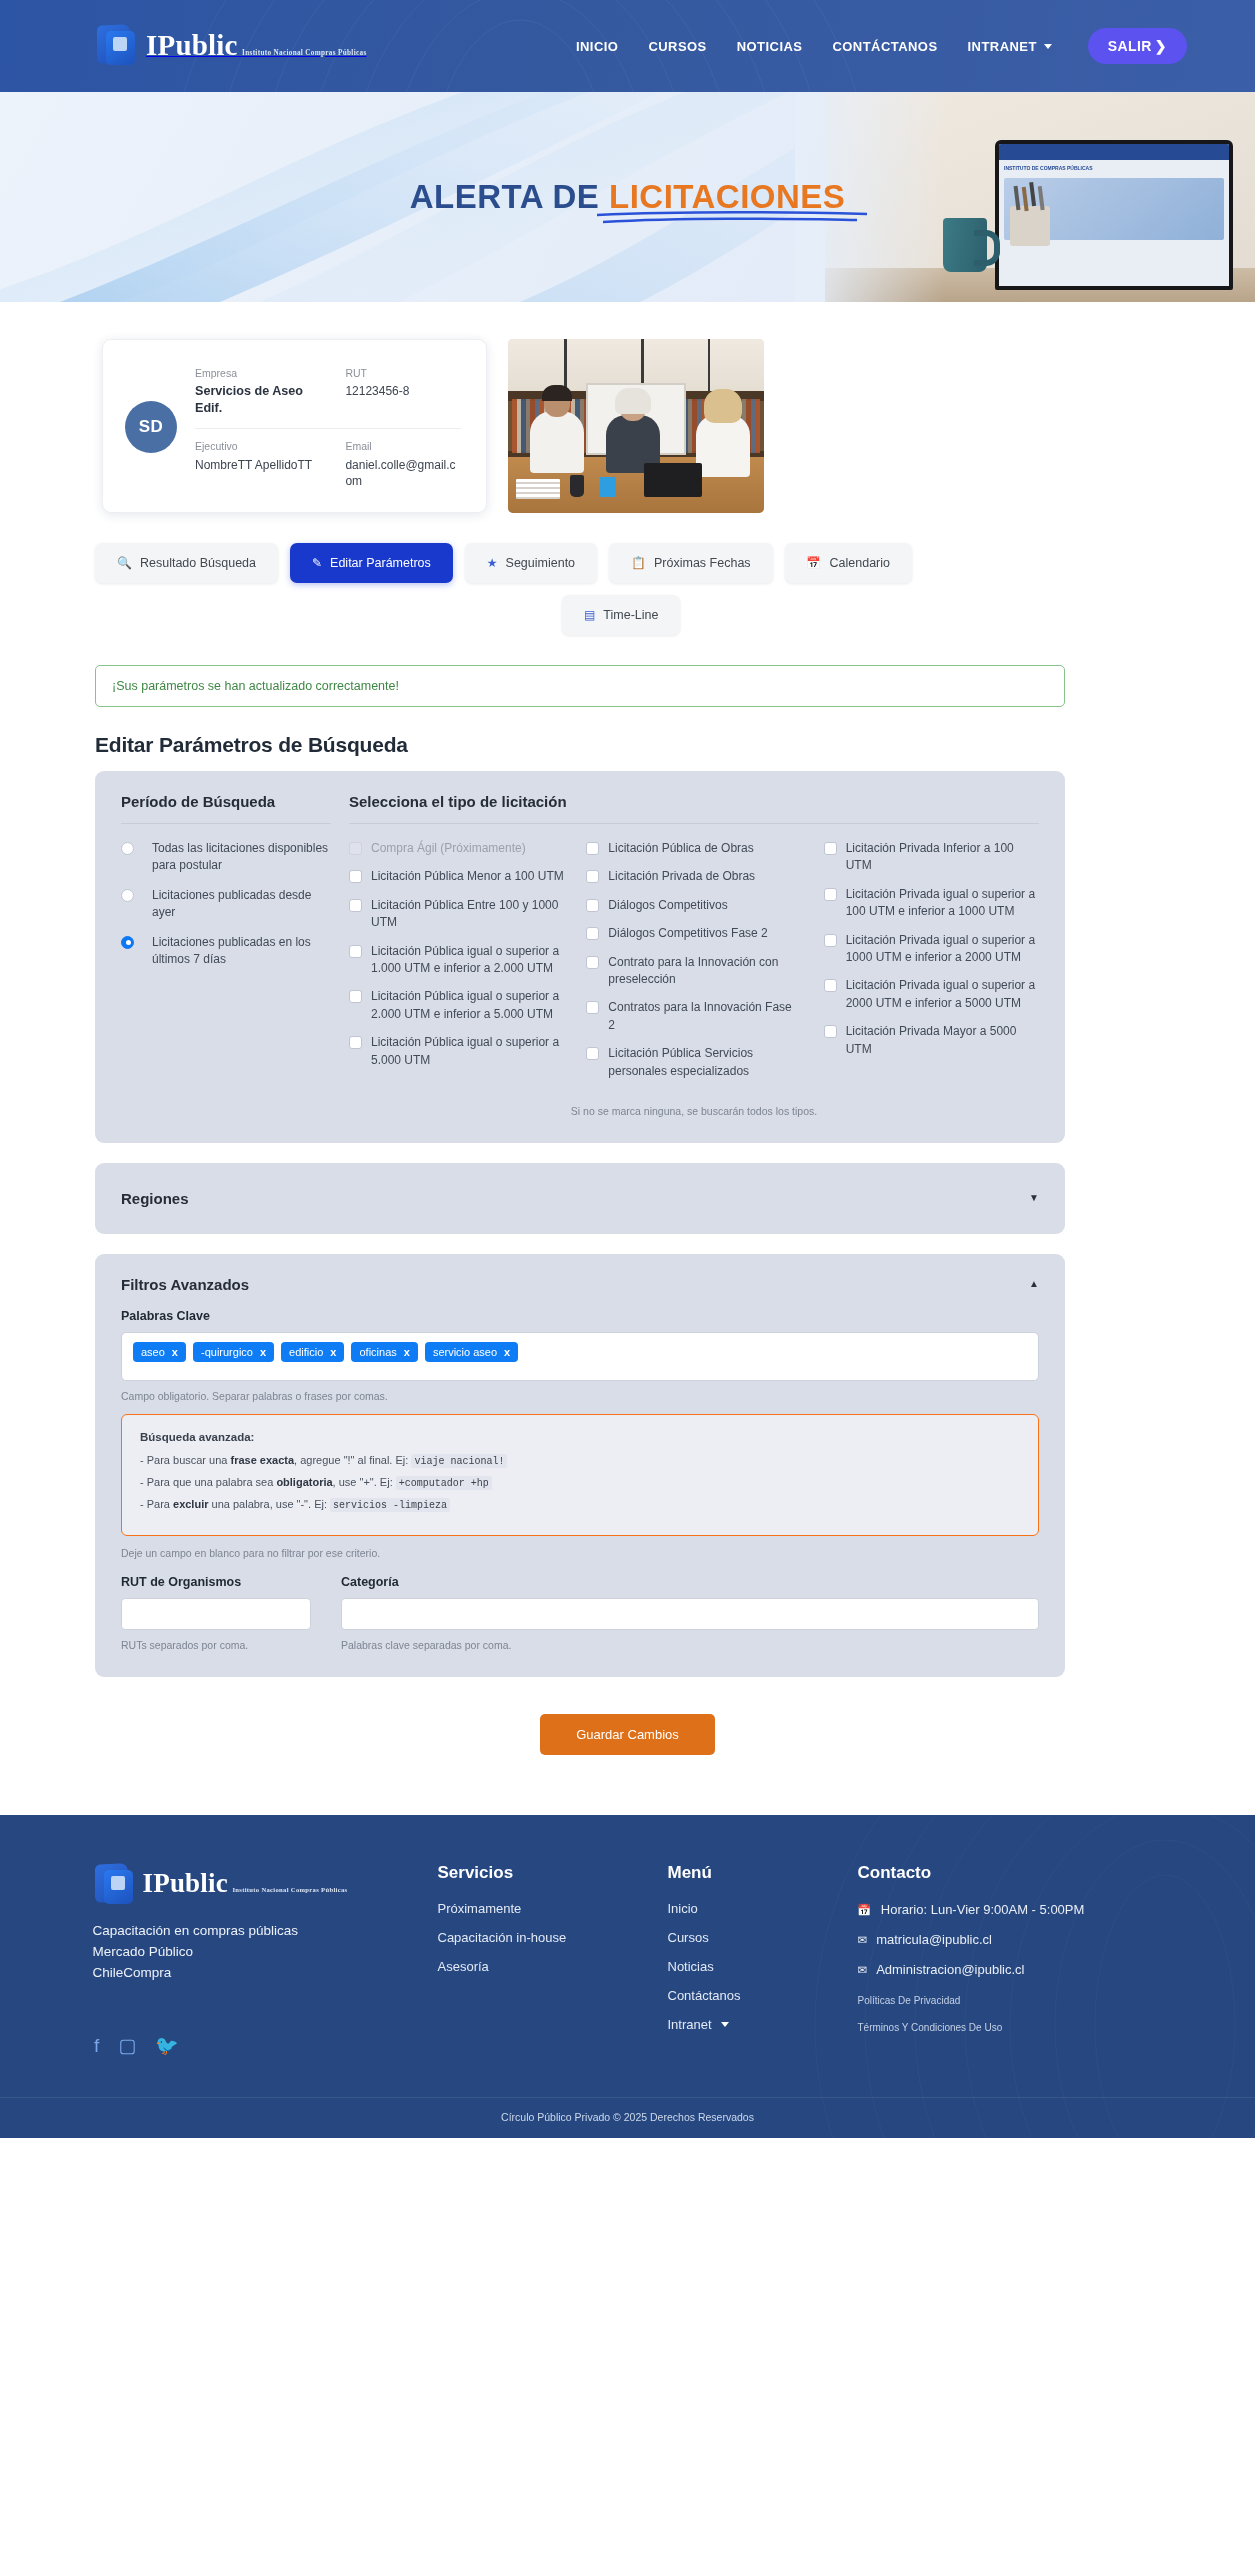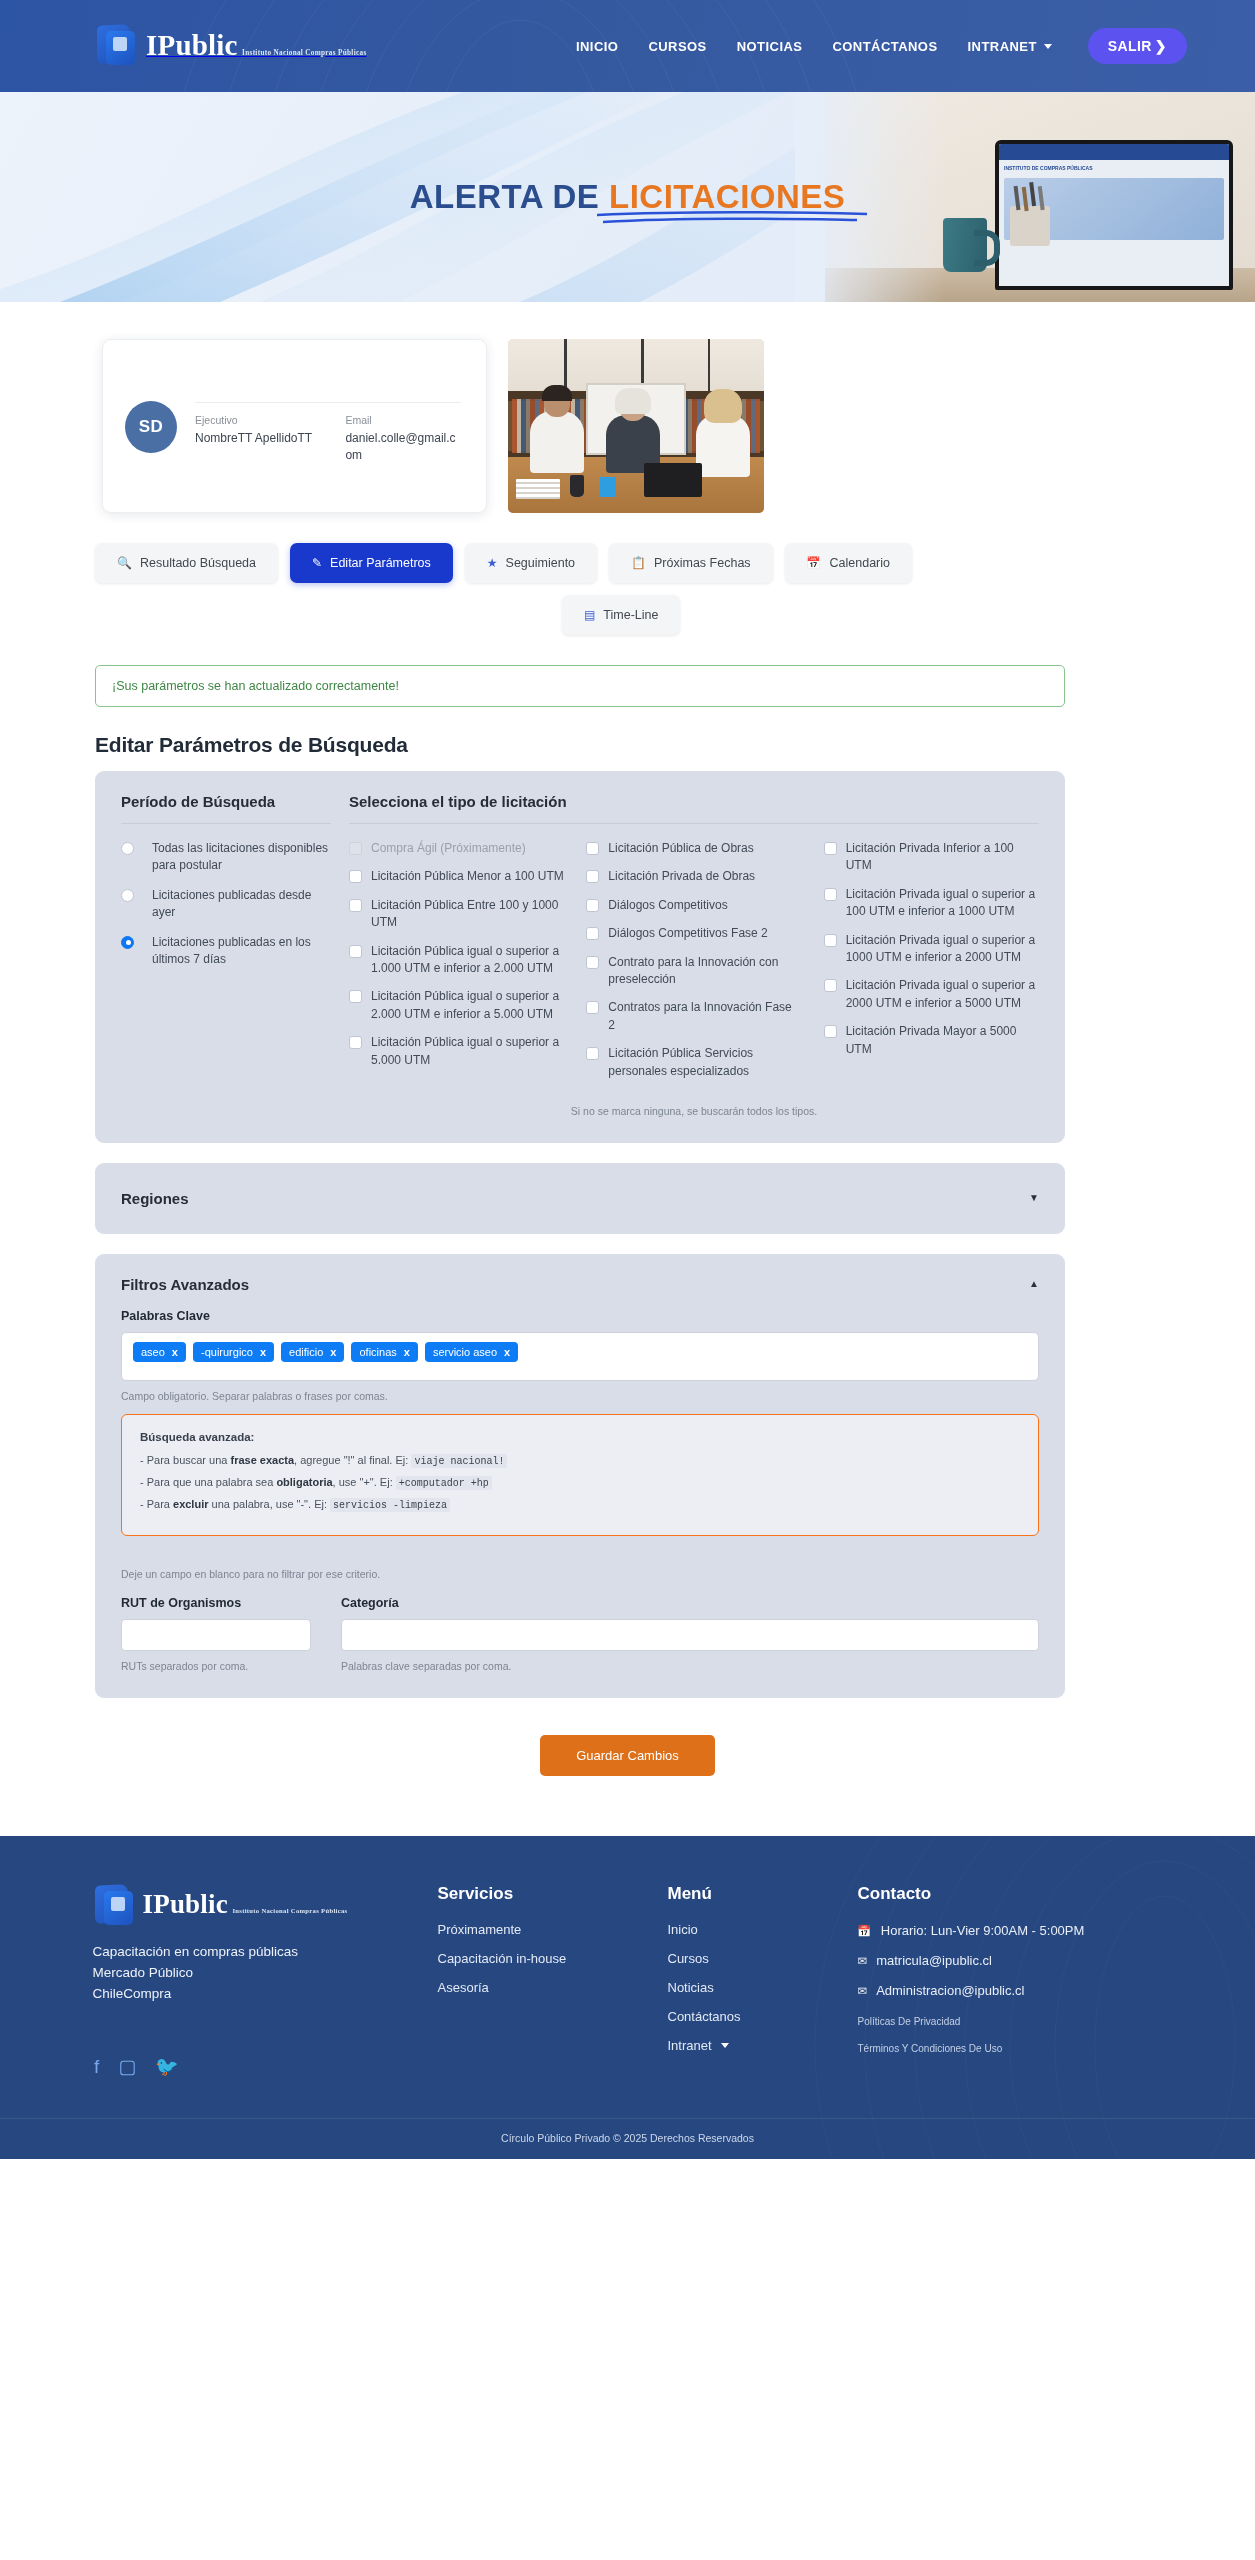--- a/index.html
+++ b/index.html
@@ -385,20 +385,26 @@
     </svg>
   </div>
 </div>
 
 <div class="main">
 
   <div class="profile-row">
     <div class="profile-card">
       <div class="avatar">SD</div>
       <div class="pc-body">
+        <div class="pc-grid">
+          <div class="pc-label">Empresa</div>
+          <div class="pc-label">RUT</div>
+          <div class="pc-value strong">Servicios de Aseo Edif.</div>
+          <div class="pc-value">12123456-8</div>
+        </div>
         <div class="pc-div"></div>
         <div class="pc-grid">
           <div class="pc-label">Ejecutivo</div>
           <div class="pc-label">Email</div>
           <div class="pc-value">NombreTT ApellidoTT</div>
           <div class="pc-value">daniel.colle@gmail.com</div>
         </div>
       </div>
     </div>
 
@@ -608,21 +614,21 @@
         <span>- Para buscar una </span><b>frase exacta</b><span>, agregue "!" al final. Ej: </span><code>viaje nacional!</code>
       </div>
       <div class="help-line">
         <span>- Para que una palabra sea </span><b>obligatoria</b><span>, use "+". Ej: </span><code>+computador +hp</code>
       </div>
       <div class="help-line">
         <span>- Para </span><b>excluir</b><span> una palabra, use "-". Ej: </span><code>servicios -limpieza</code>
       </div>
     </div>
 
-    <div class="hint" style="margin-top:32px">Deje un campo en blanco para no filtrar por ese criterio.</div>
+    <div class="hint" style="margin-top:11px">Deje un campo en blanco para no filtrar por ese criterio.</div>
 
     <div class="two-fields">
       <div>
         <div class="field-label" style="margin-top:10px">RUT de Organismos</div>
         <input class="txt-input" type="text" value="" style="">
         <div class="hint">RUTs separados por coma.</div>
       </div>
       <div>
         <div class="field-label" style="margin-top:10px">Categoría</div>
         <input class="txt-input" type="text" value="" style="">

